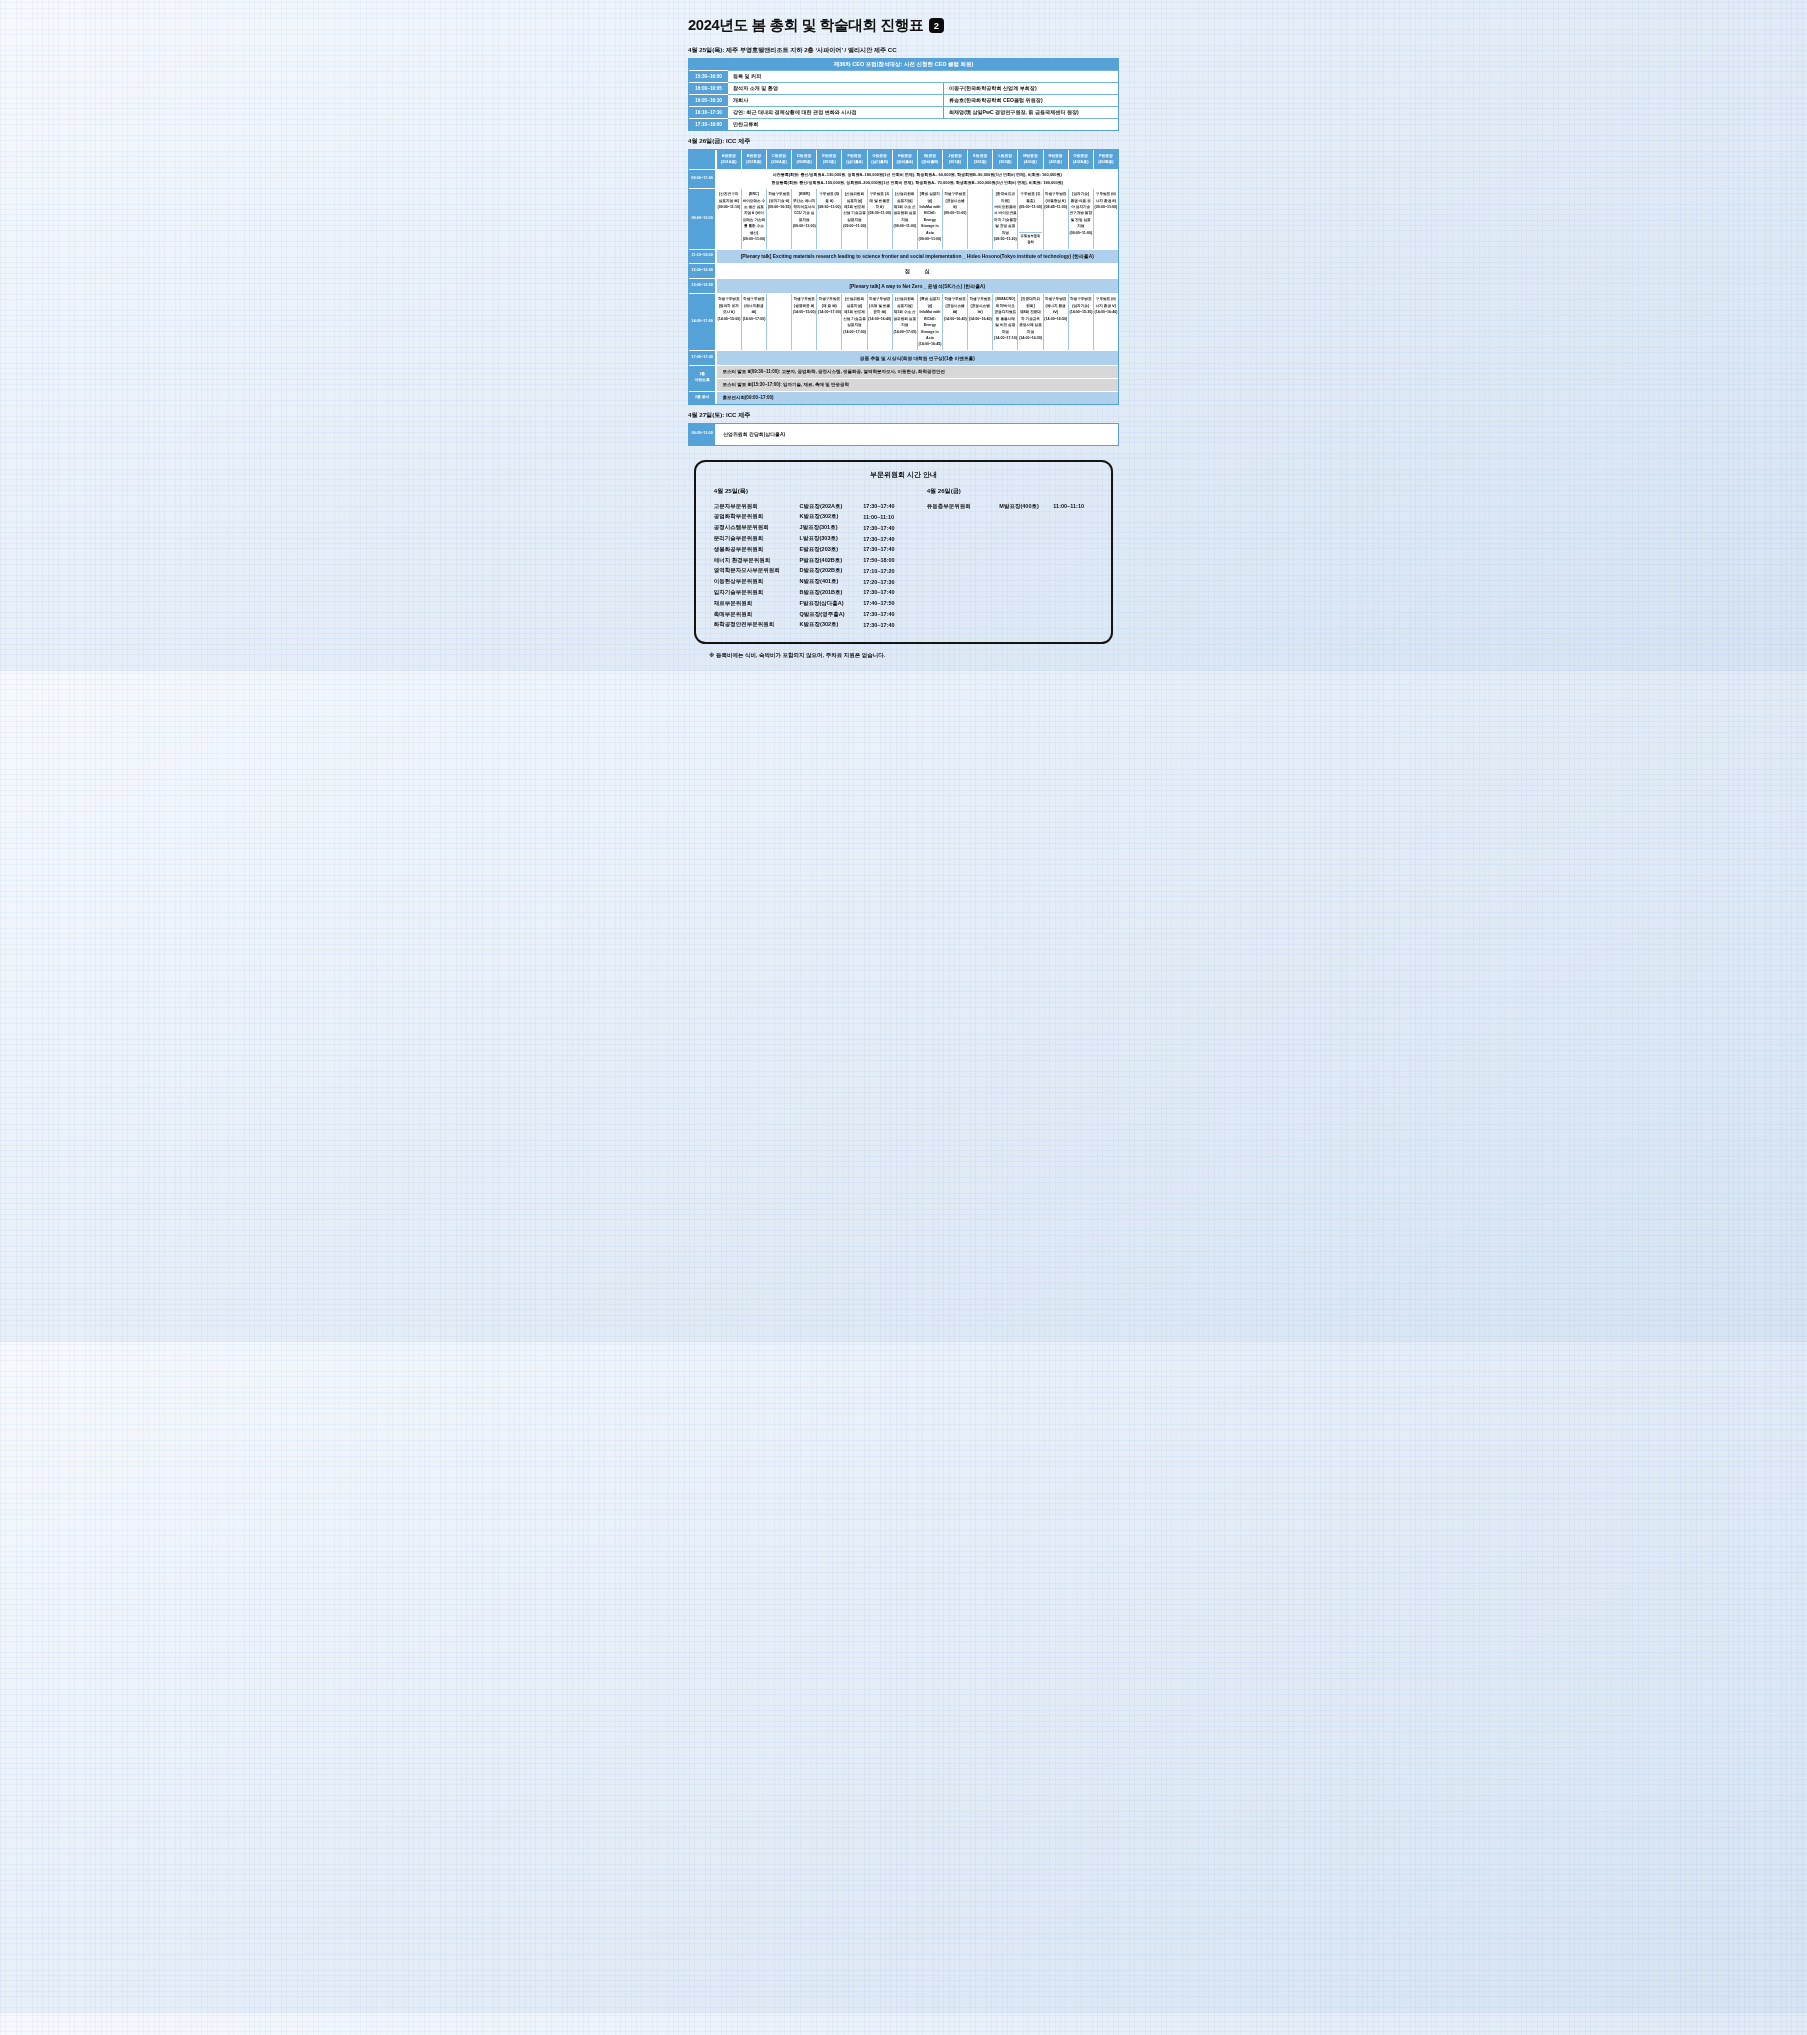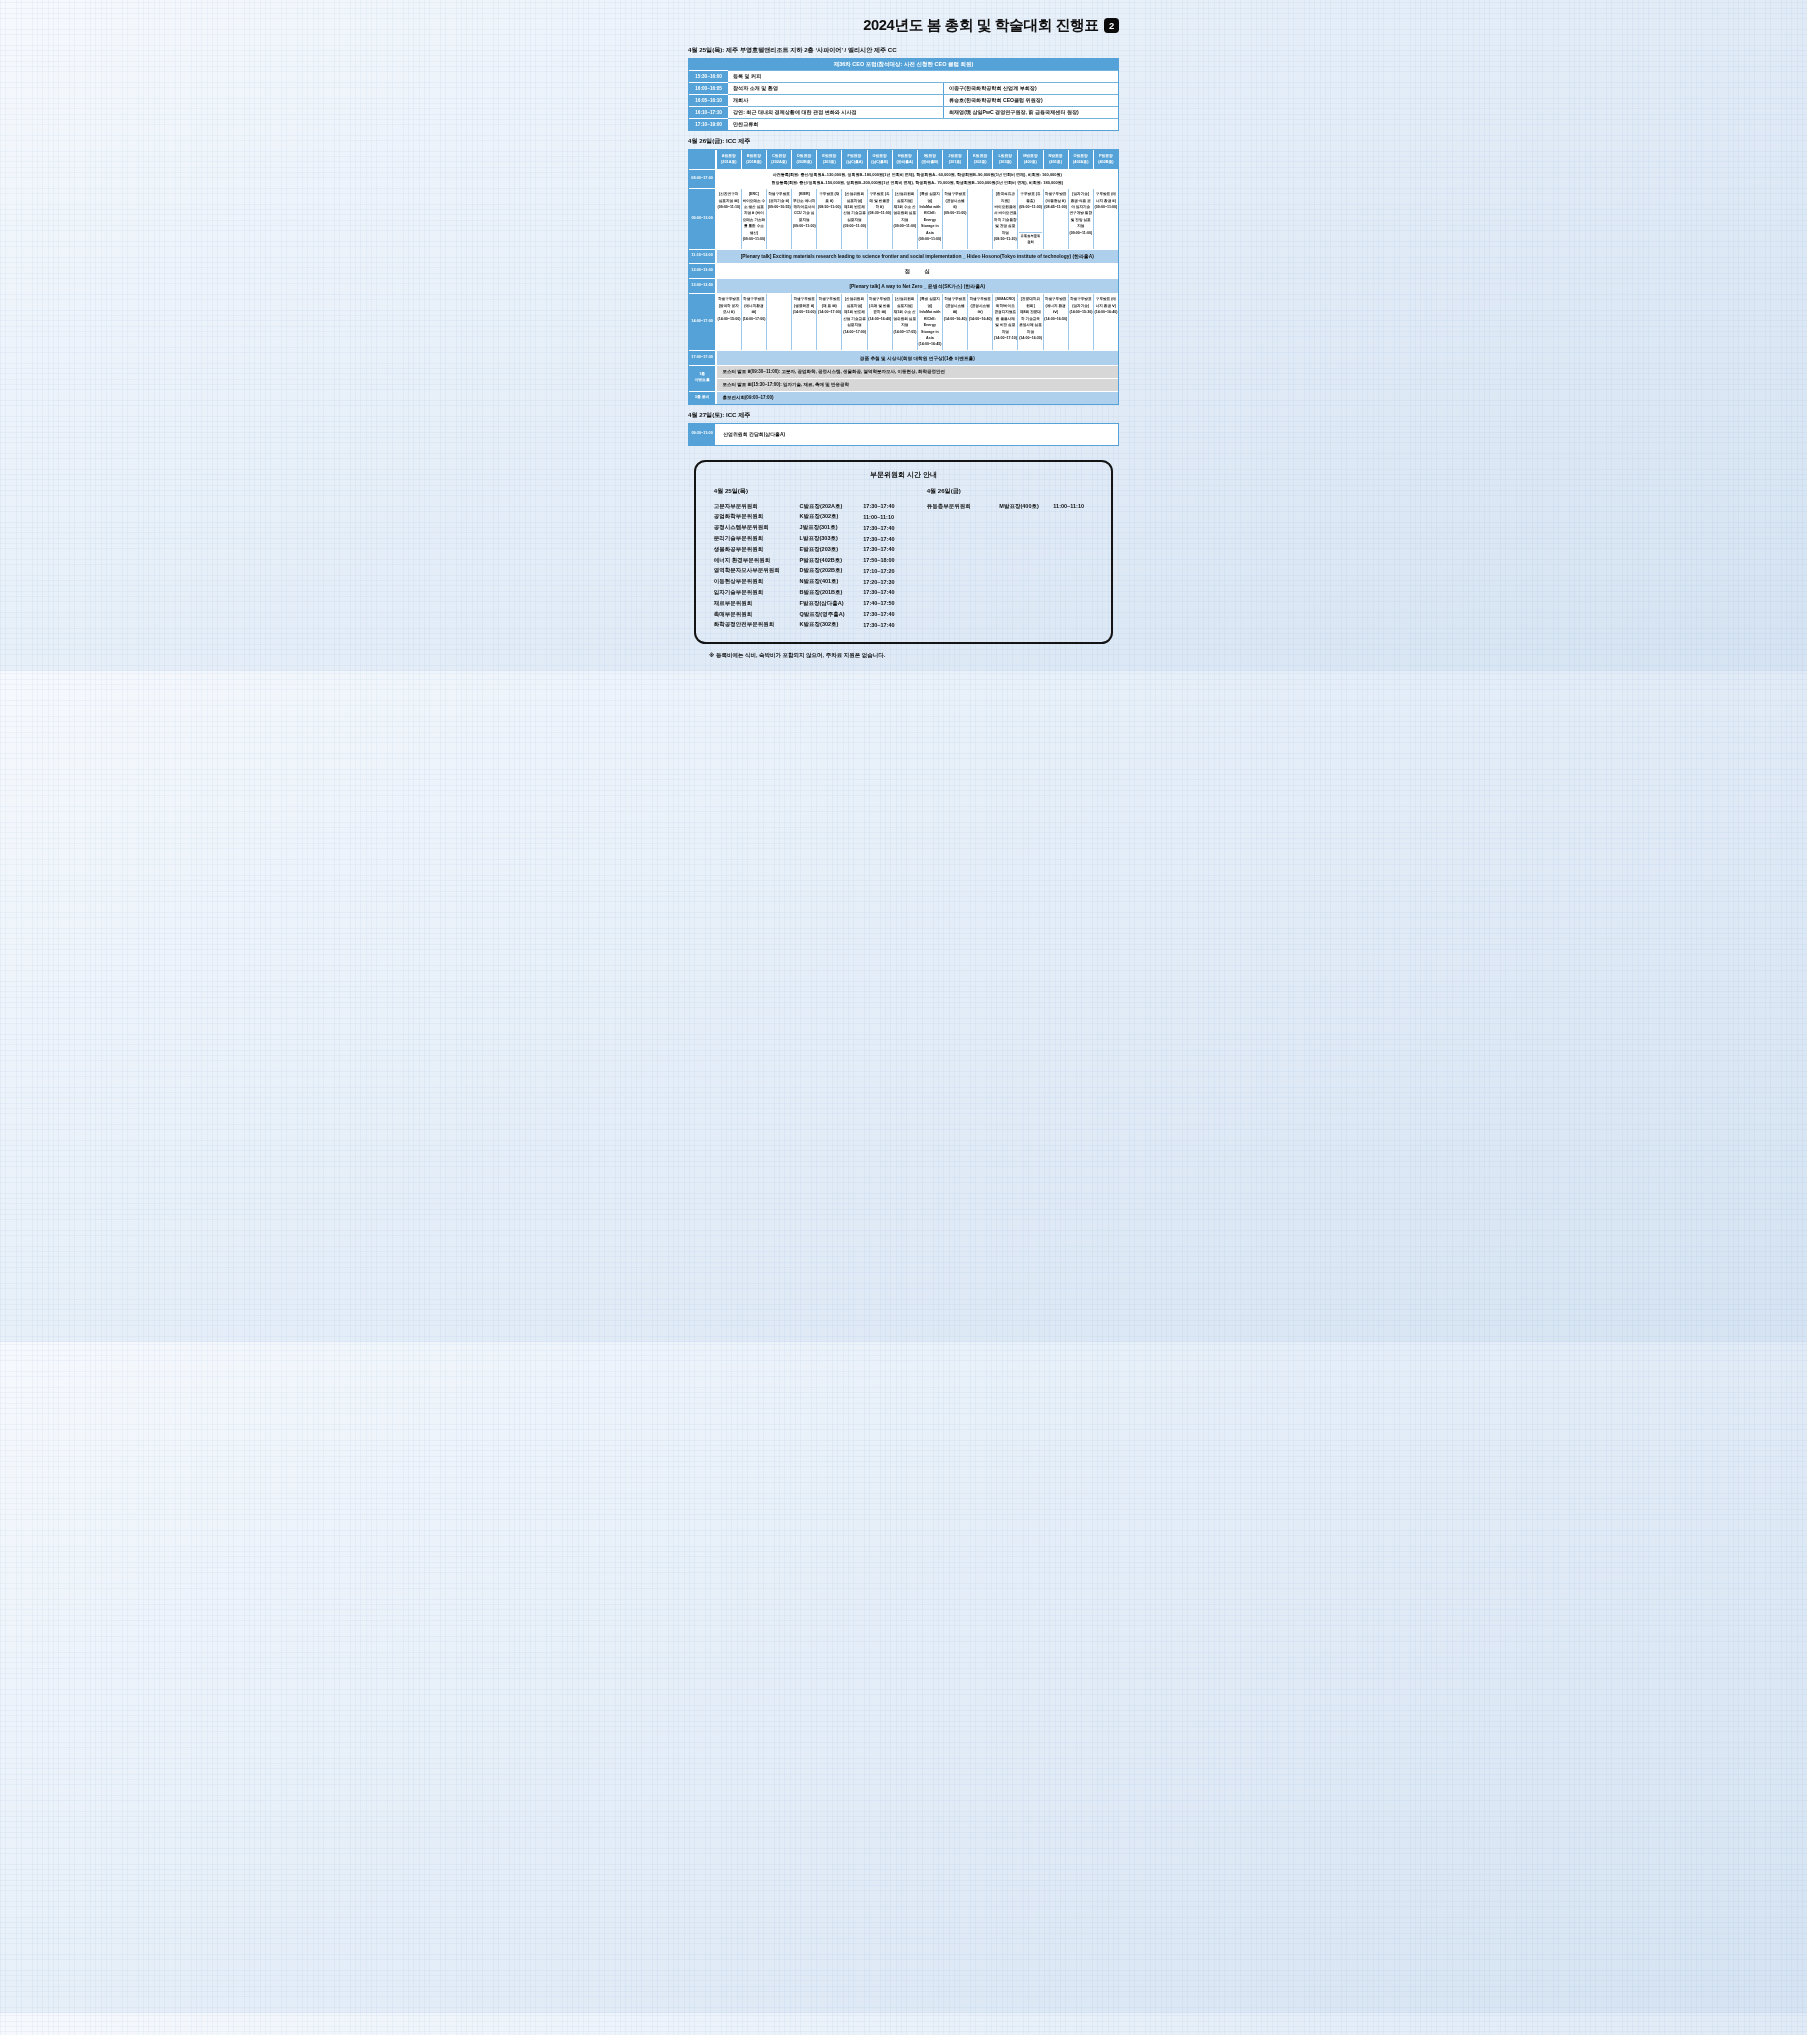--- a/index.html
+++ b/index.html
@@ -14,21 +14,21 @@
     font-family:"Liberation Sans","DejaVu Sans",sans-serif;
     color:#111;
     background:
       repeating-linear-gradient(0deg, rgba(110,150,200,0.07) 0 0.8px, transparent 0.8px 5.3px),
       repeating-linear-gradient(90deg, rgba(110,150,200,0.07) 0 0.8px, transparent 0.8px 5.3px),
       linear-gradient(150deg,#f6f9fd 0%,#e8f0f9 35%,#d5e3f2 100%);
   }
   .page{width:452px;min-height:589px;margin:0 auto;padding:9px 10.6px 12.2px;}
 
   
-  .title-row{display:flex;align-items:center;justify-content:flex-end;gap:5.7px;margin:7.3px 0 10.6px;}
+  .title-row{display:flex;align-items:center;justify-content:flex-start;gap:5.7px;margin:7.3px 0 10.6px;}
   .title-row h1{font-size:14.7px;font-weight:800;letter-spacing:-0.4px;}
   .badge{display:inline-flex;align-items:center;justify-content:center;width:14.7px;height:14.7px;
     background:var(--badge-black);color:#fff;font-size:9.4px;font-weight:800;border-radius:3.7px;}
 
   .sec-head{font-size:6.1px;font-weight:800;margin:5.7px 0 2.8px;}
 
   
   .ceo-table{border:1.2px solid var(--accent-blue);background:#fff;}
   .ceo-header{background:var(--accent-blue);color:#fff;text-align:center;font-size:5.5px;
     font-weight:700;padding:2.4px 1.6px;}

